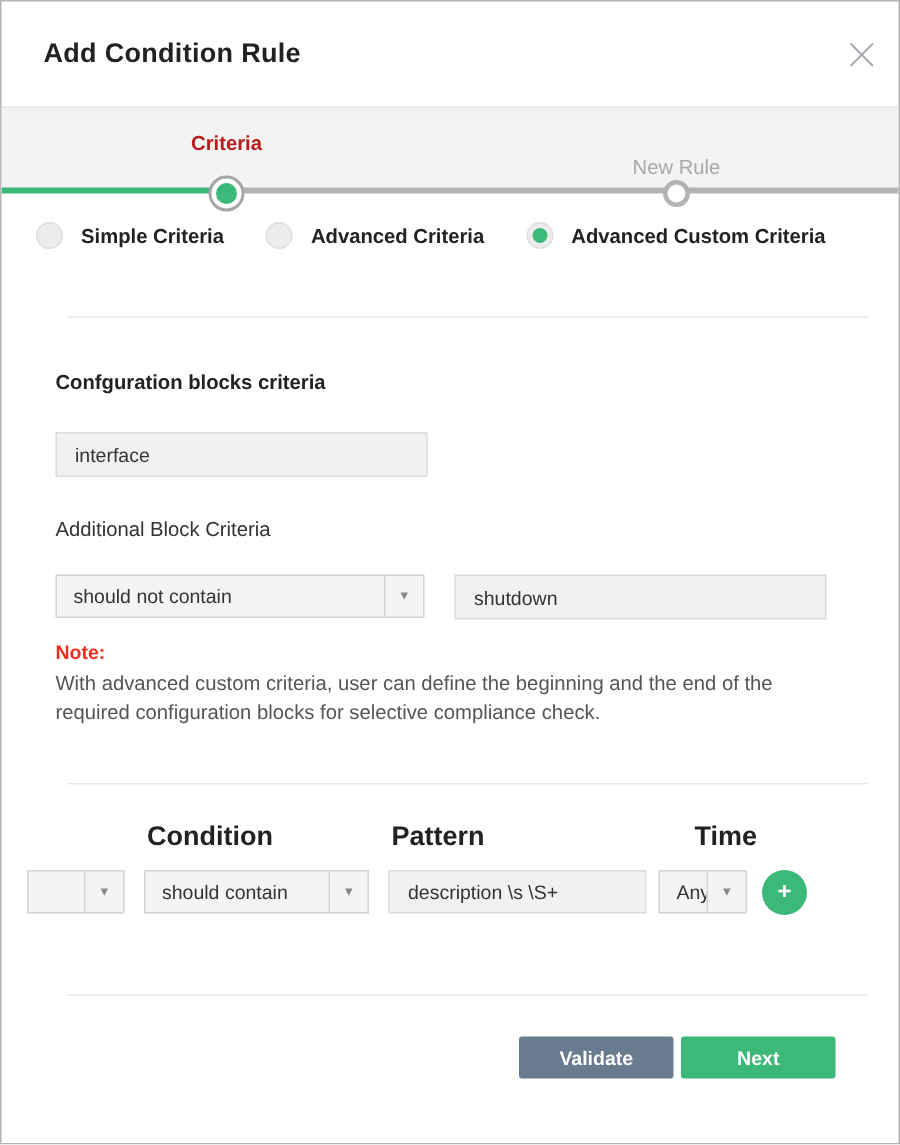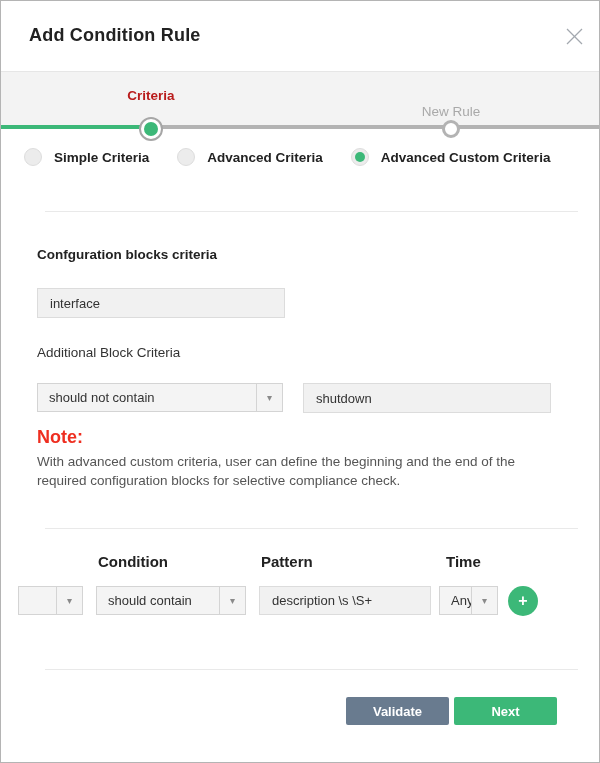--- a/index.html
+++ b/index.html
@@ -48,27 +48,27 @@
   .row-end { margin-top:15px; }
 
   .add-label { margin-top:27px; font-size:13.5px; color:#333; }
   .add-row { margin-top:23px; display:flex; align-items:flex-start; }
 
   .select { display:flex; align-items:stretch; background:#f4f4f4; border:1px solid #d4d4d4; height:29px; cursor:pointer; }
   .select .sel-text { flex:1; display:flex; align-items:center; padding-left:11px; font-size:13px; color:#333; overflow:hidden; white-space:nowrap; }
   .select .arrow { width:26px; border-left:1px solid #d4d4d4; display:flex; align-items:center; justify-content:center; color:#8a8a8a; font-size:10px; }
   .sel-operator { width:246px; margin-right:20px; }
 
-  .note-label { margin-top:14px; font-size:18px; font-weight:700; color:#ee2e20; }
+  .note-label { margin-top:14px; font-size:13px; font-weight:700; color:#ee2e20; }
   .note-text { margin-top:5px; font-size:13.5px; color:#555; line-height:1.38; width:500px; }
 
   
   .rule-area { position:relative; height:63px; margin:24px 0 0 17px; }
-  .rh { position:absolute; top:0; font-size:15px; font-weight:600; color:#222; }
-  .rh-condition { left:80px; } .rh-pattern { left:243px; } .rh-time { left:428px; }
+  .rh { position:absolute; top:0; font-size:18px; font-weight:600; color:#222; }
+  .rh-condition { left:80px; } .rh-pattern { left:243px; } .rh-time { left:445px; }
   .rule-area .ctrl { position:absolute; top:33px; }
   .sel-group { left:0; width:65px; }
   .sel-condition { left:78px; width:150px; }
   .pattern-input { left:241px; width:172px; height:29px; }
   .sel-time { left:421px; width:59px; }
   .add-btn { left:490px; width:30px; height:30px; border-radius:50%; background:#3cb878; border:none; color:#fff; font-size:16px; font-weight:700; line-height:28px; text-align:center; cursor:pointer; }
 
   
   .footer { display:flex; justify-content:flex-end; gap:5px; padding-right:42px; margin-top:27px; }
   .btn { width:103px; height:28px; border:none; color:#fff; font-size:13px; font-family:"Liberation Sans","DejaVu Sans",sans-serif; border-radius:2px; cursor:pointer; font-weight:600; }

